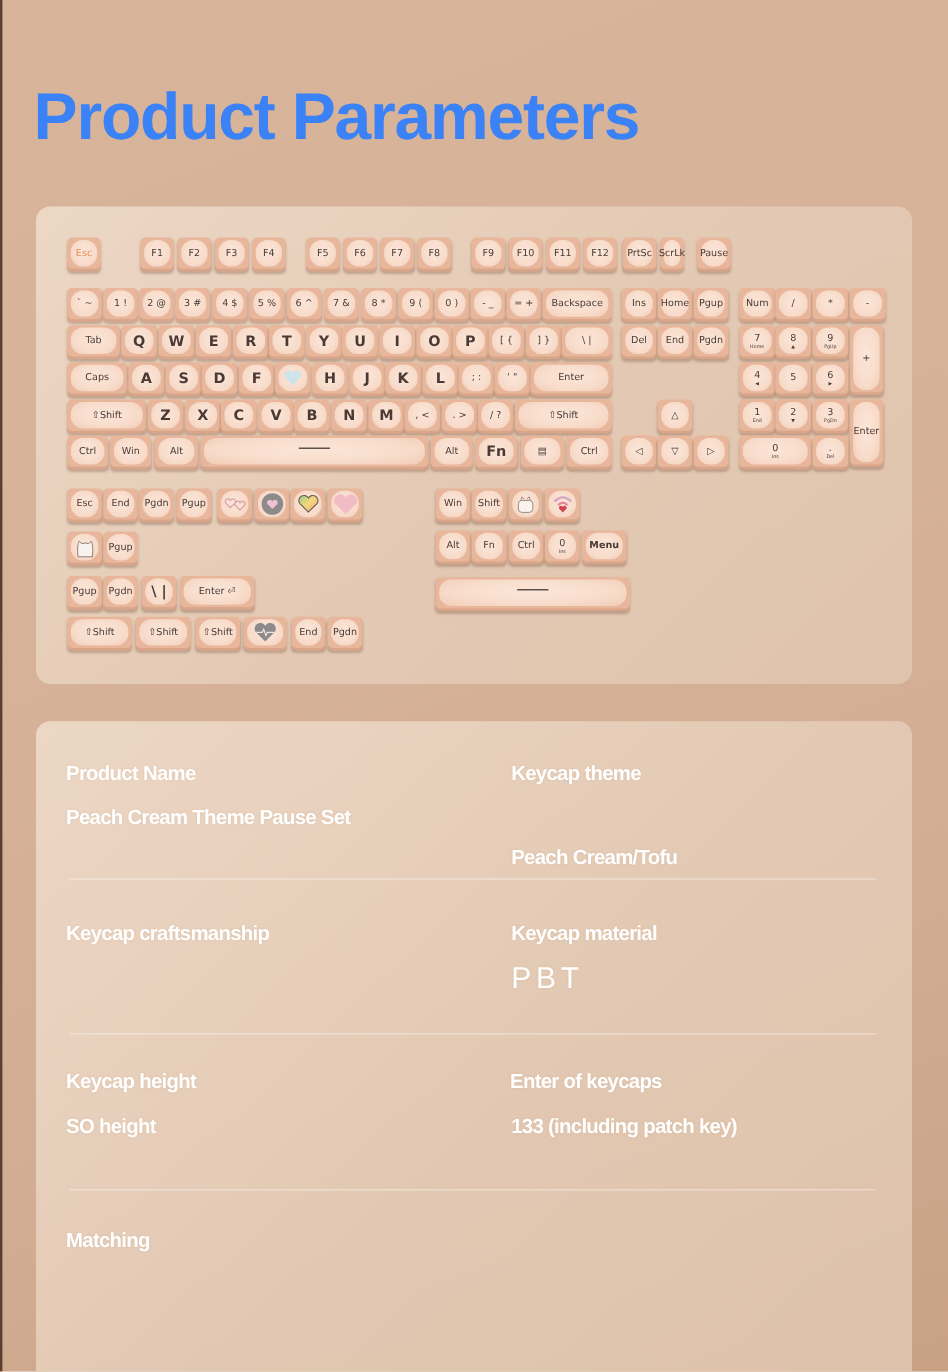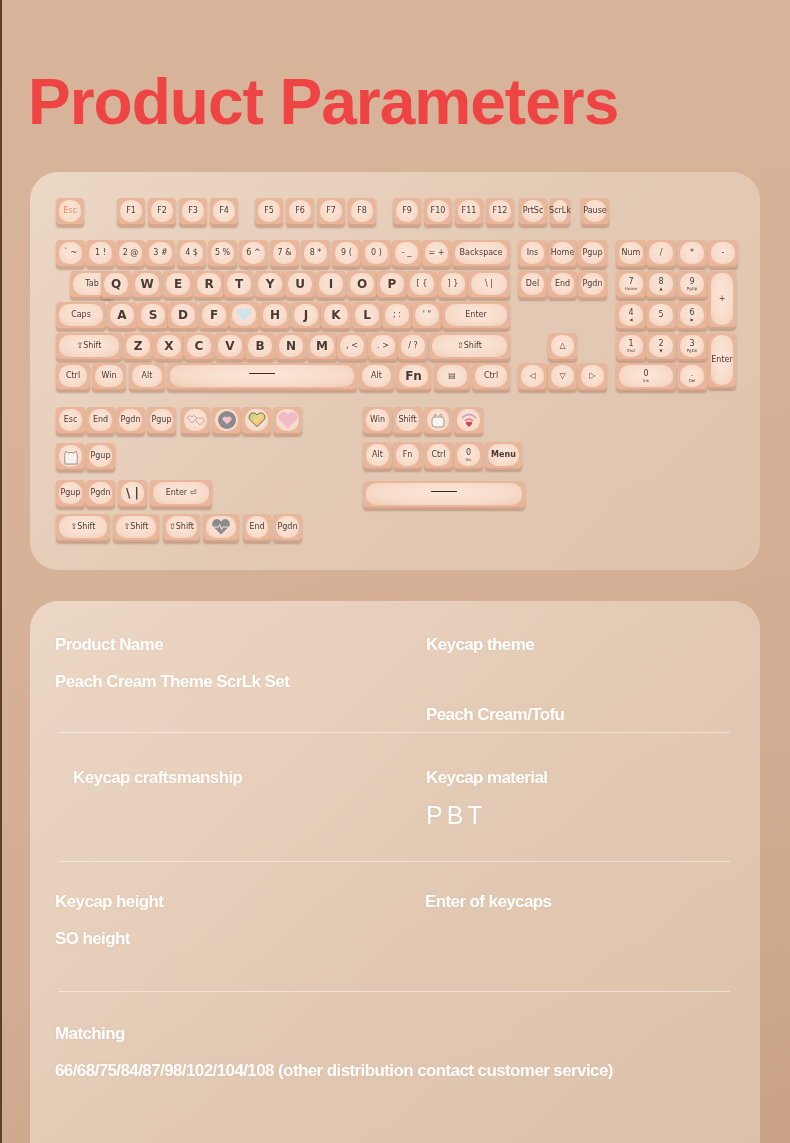--- a/index.html
+++ b/index.html
@@ -5,26 +5,26 @@
   * { box-sizing: border-box; margin: 0; padding: 0; }
   html, body { width: 790px; height: 1143px; overflow: hidden; }
   body {
     font-family: "Liberation Sans", sans-serif;
     background: linear-gradient(160deg, #d8b49a 0%, #d6b298 40%, #d2ad93 70%, #c9a285 100%);
     position: relative;
   }
   .left-edge { position: absolute; left: 0; top: 0; width: 2px; height: 100%; background: #5a3f30; }
   .page-title {
     position: absolute; left: 28px; top: 70px;
-    font-size: 64px; font-weight: 700; color: #ef4444; letter-spacing: -1px;
+    font-size: 55px; font-weight: 700; color: #3b82f6; letter-spacing: -1px;
     line-height: 1;
   }
   .panel {
     position: absolute; left: 30px; width: 730px;
-    border-radius: 28px;
+    border-radius: 12px;
     background: linear-gradient(135deg, rgba(240,222,205,0.85) 0%, rgba(232,210,190,0.75) 50%, rgba(226,200,178,0.8) 100%);
   }
   .kb-panel { top: 172px; height: 398px; }
   .spec-panel { top: 601px; height: 670px; }
 
   
   .key {
     position: absolute; height: 28px;
     background: #e8b79b;
     border-radius: 4px;
@@ -205,21 +205,21 @@
       <div class="key" style="left: 392px; top: 68px; width: 29px;">
         <div class="cap">
           <span>= +</span>
         </div>
       </div>
       <div class="key" style="left: 422px; top: 68px; width: 58px;">
         <div class="cap">
           <span>Backspace</span>
         </div>
       </div>
-      <div class="key" style="left: 40px; top: 99px; width: 44px;">
+      <div class="key" style="left: 26px; top: 99px; width: 44px;">
         <div class="cap">
           <span>Tab</span>
         </div>
       </div>
       <div class="key" style="left: 71px; top: 99px; width: 30px;">
         <div class="cap big">
           <span>Q</span>
         </div>
       </div>
       <div class="key" style="left: 102px; top: 99px; width: 30px;">
@@ -773,33 +773,33 @@
       <div class="key" style="left: 333px; top: 309px; width: 162px;">
         <div class="cap">
           <span style="display:block;width:26px;height:1px;background:#3a2d28;margin-top:-6px;"></span>
         </div>
       </div>
     </div>
 </div>
 
 <div class="panel spec-panel">
   <div class="spec-label" style="left:25px;top:34px;">Product Name</div>
-  <div class="spec-value" style="left:25px;top:71px;">Peach Cream Theme ScrLk Set</div>
+  <div class="spec-value" style="left:25px;top:71px;">Peach Cream Theme Pause Set</div>
   <div class="spec-label" style="left:396px;top:34px;">Keycap theme</div>
   <div class="spec-value" style="left:396px;top:72px;margin-top:32px;">Peach Cream/Tofu</div>
 
   <div class="divider" style="top:131px;"></div>
 
-  <div class="spec-label" style="left:25px;top:167px;margin-left:18px;">Keycap craftsmanship</div>
+  <div class="spec-label" style="left:25px;top:167px;">Keycap craftsmanship</div>
   <div class="spec-label" style="left:396px;top:167px;">Keycap material</div>
   <div class="spec-value pbt" style="left:396px;top:200px;">PBT</div>
 
   <div class="divider" style="top:260px;"></div>
 
   <div class="spec-label" style="left:25px;top:291px;">Keycap height</div>
   <div class="spec-value" style="left:25px;top:328px;">SO height</div>
   <div class="spec-label" style="left:395px;top:291px;">Enter of keycaps</div>
+  <div class="spec-value" style="left:396px;top:328px;">133 (including patch key)</div>
 
   <div class="divider" style="top:390px;"></div>
 
   <div class="spec-label" style="left:25px;top:423px;">Matching</div>
-  <div class="spec-value" style="left:25px;top:460px;">66/68/75/84/87/98/102/104/108 (other distribution contact customer service)</div>
 </div>
 
 </body></html>

